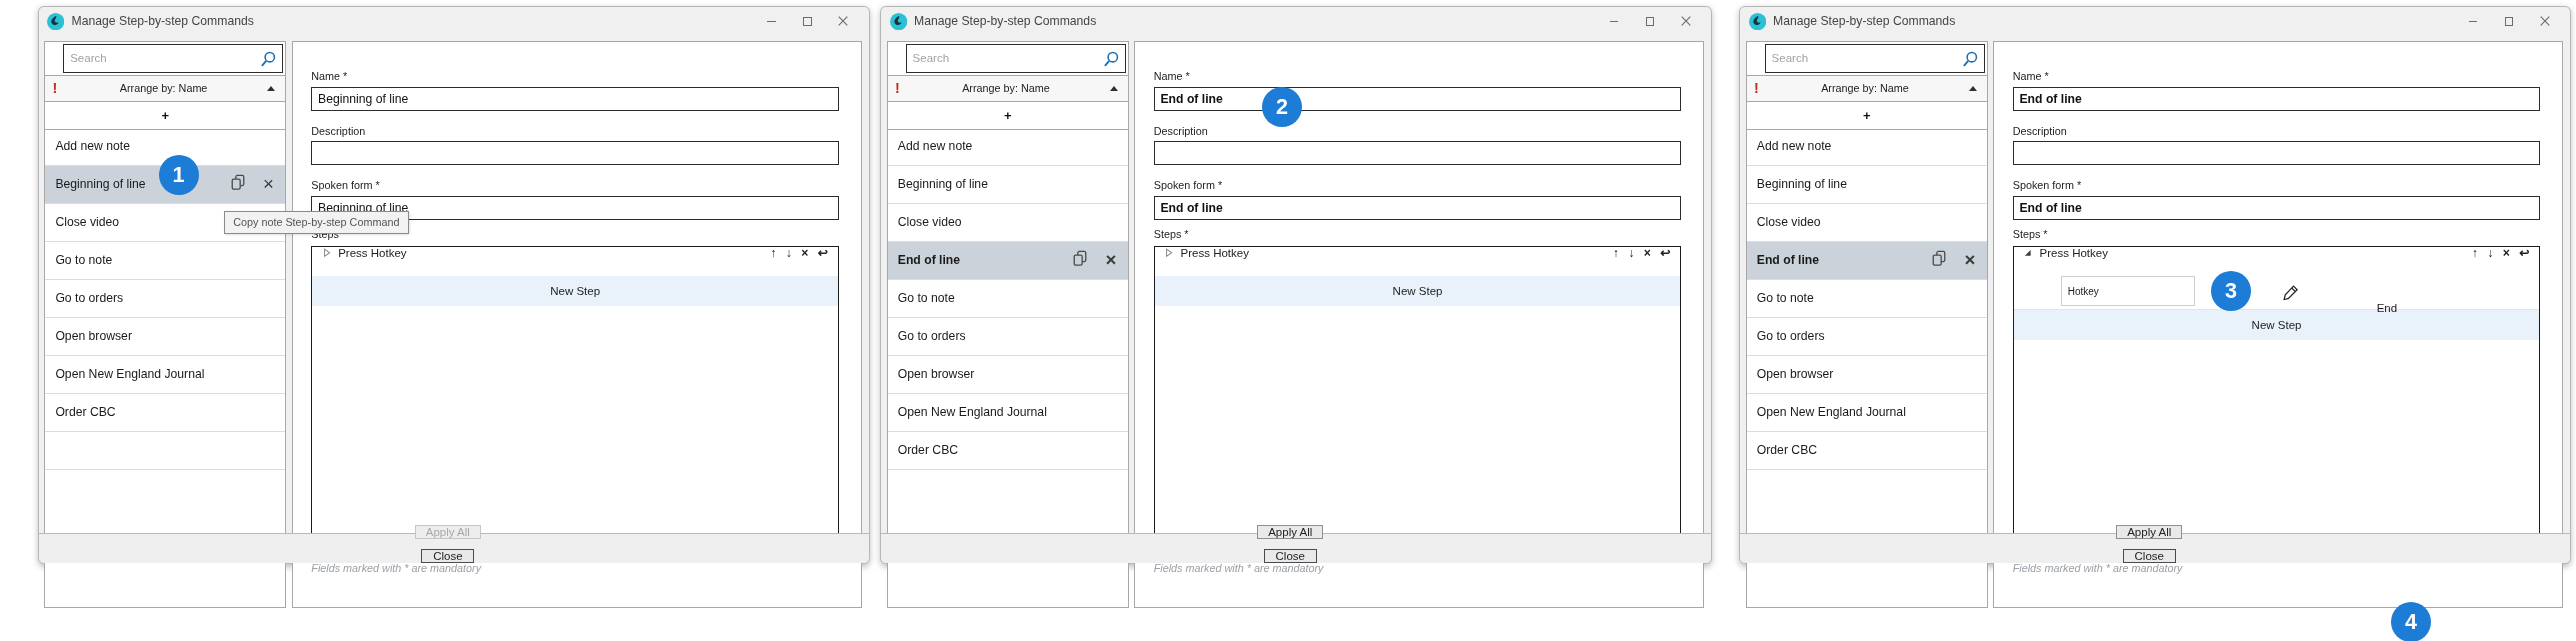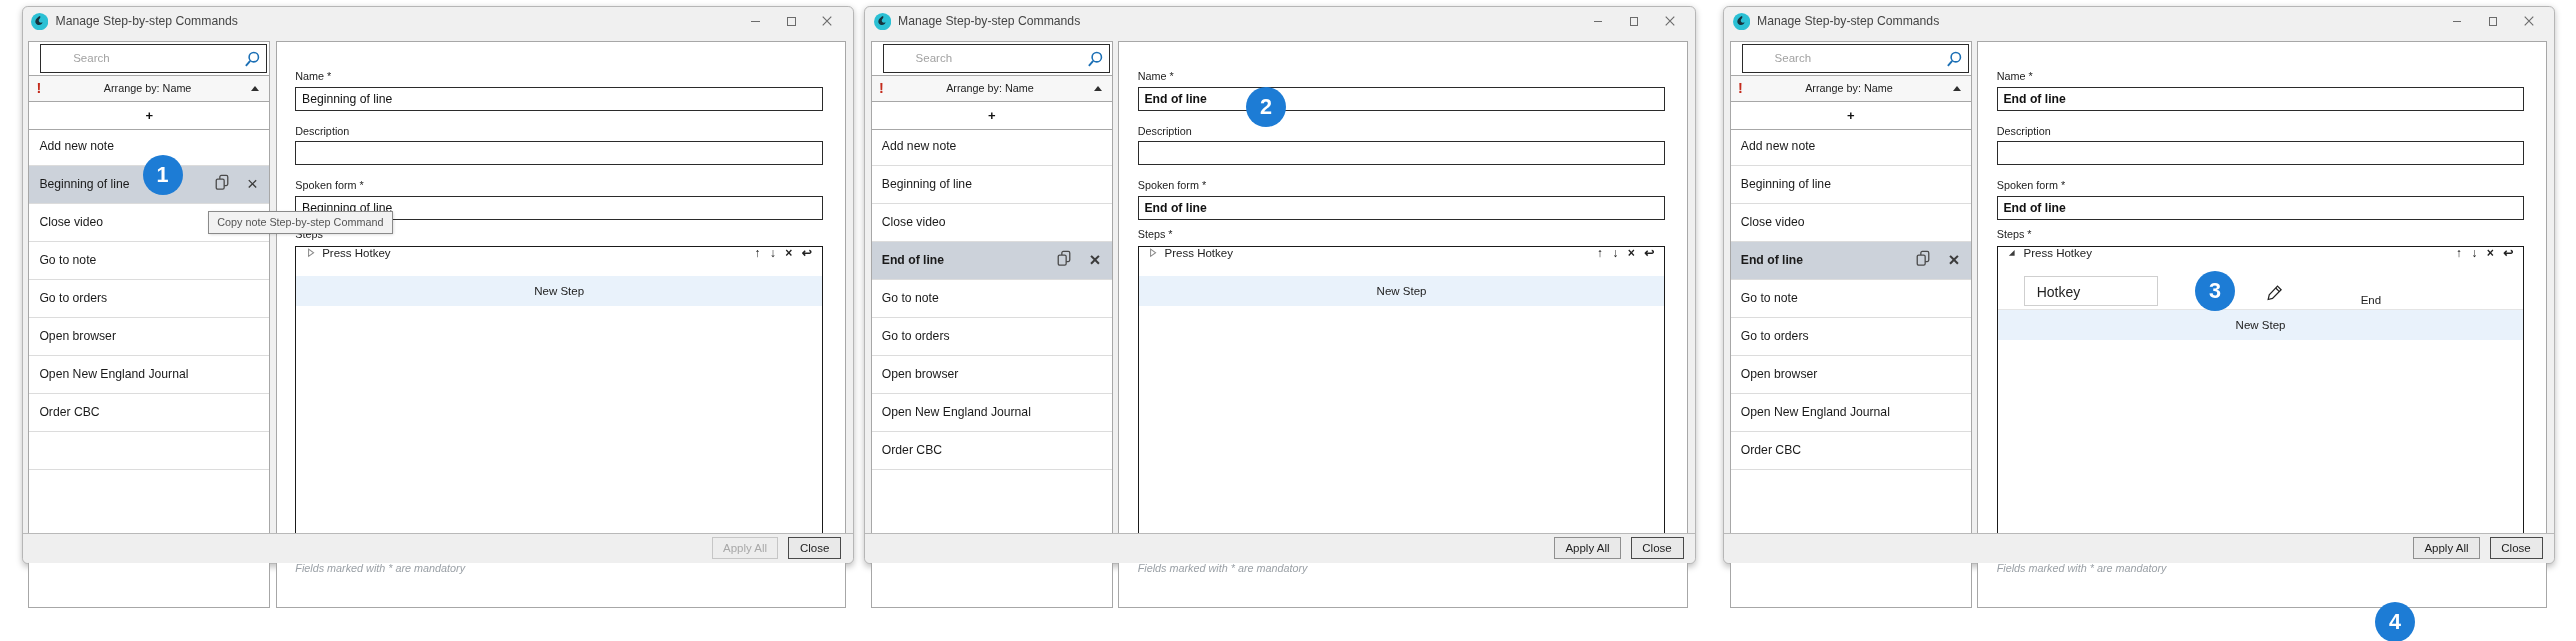--- a/index.html
+++ b/index.html
@@ -1,33 +1,33 @@
 <!DOCTYPE html>
 <html style="font-size:11.5px"><head>
 <meta charset="utf-8">
 <style>
   html,body{margin:0;padding:0;}
   body{width:2576px;height:641px;background:#ffffff;position:relative;overflow:hidden;
        font-family:"Liberation Sans",sans-serif;}
   .window{position:absolute;top:5.8px;width:832px;height:558px;background:#f0f0f0;
           border:0.7px solid #b6b6b6;border-radius:5.8px;box-shadow:0 2.2px 6.5px rgba(0,0,0,.25);
-          box-sizing:border-box;}
+          box-sizing:border-box;margin-left:16px;}
   
   .titlebar{position:absolute;left:0;right:0;top:0;height:29px;}
   .app-icon{position:absolute;left:8.6px;top:5.8px;width:17.3px;height:17.3px;}
   .win-title{position:absolute;left:33px;top:0;line-height:29px;font-size:12.2px;color:#454545;white-space:nowrap;}
   .controls{position:absolute;right:7.2px;top:0;height:29px;display:flex;}
   .ctrl{width:36px;height:29px;display:flex;align-items:center;justify-content:center;}
   .min-glyph{width:8.6px;height:0;border-top:1.4px solid #6b6b6b;}
   .max-glyph{width:8.6px;height:8.6px;border:1.1px solid #6b6b6b;box-sizing:border-box;}
   
   .left-panel{position:absolute;left:5.8px;top:34px;width:242px;height:567px;background:#fff;
               border:0.7px solid #a7a7a7;box-sizing:border-box;}
-  .searchbox{position:absolute;left:11px;top:2.2px;right:2.2px;height:29px;border:1.4px solid #2b2b2b;
-             background:#fff;box-sizing:border-box;padding-left:26px;}
+  .searchbox{position:absolute;left:18px;top:2.2px;right:2.2px;height:29px;border:1.4px solid #2b2b2b;
+             background:#fff;box-sizing:border-box;}
   .searchbox input{width:100%;height:100%;border:0;outline:0;background:transparent;
                    padding:0 27px 0 5.8px;font-size:11.5px;color:#333;box-sizing:border-box;
                    font-family:"Liberation Sans",sans-serif;}
   .searchbox input::placeholder{color:#a2a2a2;}
   .mag{position:absolute;right:4.3px;top:5px;}
   .arrange-row{position:absolute;left:0;right:0;top:33px;height:27px;background:#f7f7f7;
                border-top:0.7px solid #a7a7a7;border-bottom:0.7px solid #a7a7a7;display:flex;
                align-items:center;box-sizing:border-box;}
   .alert{color:#c42b1c;font-weight:bold;font-size:14.4px;margin-left:7.2px;width:7.2px;}
   .arrange-label{flex:1;text-align:center;font-size:10.8px;color:#222;}
@@ -52,30 +52,30 @@
              font-family:"Liberation Sans",sans-serif;}
   .fld-input.bold{font-weight:bold;}
   .steps-box{position:absolute;left:18.7px;right:21.6px;top:204px;height:307px;border:1.4px solid #1a1a1a;
              background:#fff;box-sizing:border-box;}
   .steps-header{height:29px;display:flex;align-items:flex-start;}
   .expander{margin-left:8.6px;display:flex;align-items:center;}
   .step-title{margin-left:5.8px;font-size:11.5px;color:#222;}
   .steps-toolbar{margin-left:auto;margin-right:10px;display:flex;gap:9.4px;font-size:12.2px;color:#222;}
   .tb-icon{line-height:1;font-weight:bold;}
   .substep-row{height:33px;position:relative;background:#fff;border-bottom:0.7px solid #e4e4e4;}
-  .param-cell{position:absolute;left:26px;top:0.7px;width:134px;height:30px;border:0.7px solid #cfcfcf;
-              line-height:30px;padding-left:12px;font-size:14px;color:#222;box-sizing:border-box;}
+  .param-cell{position:absolute;left:47px;top:0.7px;width:134px;height:30px;border:0.7px solid #cfcfcf;
+              line-height:30px;padding-left:6px;font-size:10px;color:#222;box-sizing:border-box;}
   .pencil{position:absolute;left:268px;top:8px;}
-  .param-value{position:absolute;left:363px;top:8px;line-height:33px;font-size:11.5px;color:#222;}
+  .param-value{position:absolute;left:363px;top:16px;line-height:33px;font-size:11.5px;color:#222;}
   .new-step{height:30px;background:#e9f2fb;text-align:center;line-height:30px;font-size:11.5px;color:#222;}
   .mandatory{position:absolute;left:18.7px;top:520px;font-size:10.8px;font-style:italic;color:#9aa0a6;}
   
   .footer{position:absolute;left:0;right:0;bottom:0;height:30px;background:#efefef;
           border-top:0.7px solid #b9b9b9;border-radius:0 0 5.8px 5.8px;display:flex;align-items:center;
-          justify-content:flex-end;gap:10px;padding-right:11.5px;box-sizing:border-box;}
+          justify-content:flex-end;gap:10px;padding-right:11.5px;box-sizing:border-box;flex-direction:column;}
   .btn{height:22px;min-width:53px;padding:0 10px;background:#e9e9e9;border:0.7px solid #8f8f8f;
        font-size:11.5px;color:#222;font-family:"Liberation Sans",sans-serif;}
   .btn.close-default{border:1.1px solid #4a4a4a;}
   .btn:disabled{color:#a8a8a8;border-color:#c6c6c6;background:#ededed;}
   
   .tooltip{position:absolute;left:185px;top:204px;height:23px;line-height:21.6px;padding:0 8.6px;
            background:#f2f2f2;border:0.7px solid #8a8a8a;font-size:10.8px;color:#555;
            box-shadow:1.4px 1.4px 2.9px rgba(0,0,0,.18);z-index:20;white-space:nowrap;box-sizing:border-box;}
   
   .badge{position:absolute;width:40px;height:40px;border-radius:50%;background:#1d7cd5;color:#fff;

